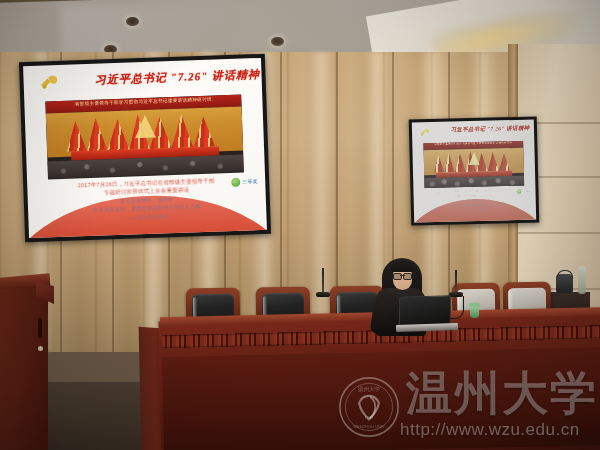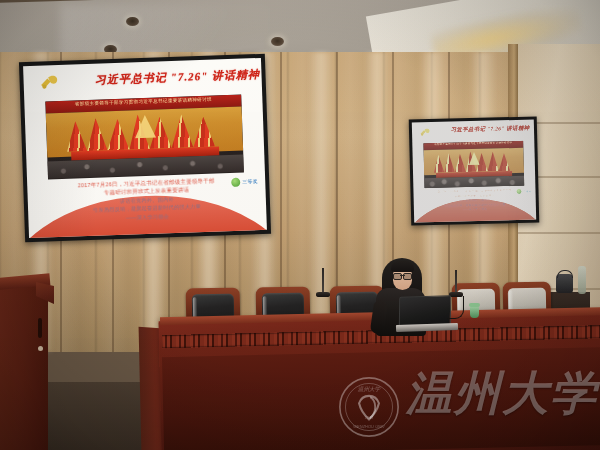--- a/index.html
+++ b/index.html
@@ -569,21 +569,20 @@
     z-index: 27;
   }
 
   
   .watermark {
     position: absolute;
     left: 334px; top: 372px;
     width: 262px; height: 76px;
     z-index: 60;
     pointer-events: none;
-    font-style: italic;
   }
   .wm-seal {
     position: absolute;
     left: 4px; top: 4px;
     width: 62px; height: 62px;
   }
   .wm-name {
     position: absolute;
     left: 72px; top: -2px;
     font-family: "DejaVu Sans", sans-serif;
@@ -808,15 +807,16 @@
     <svg class="wm-seal" viewBox="0 0 100 100">
       <circle cx="50" cy="50" r="47" fill="none" stroke="rgba(255,255,255,0.34)" stroke-width="2.6"></circle>
       <circle cx="50" cy="50" r="38" fill="none" stroke="rgba(255,255,255,0.26)" stroke-width="1.4"></circle>
       <path d="M34 44 q4 -12 16 -12 q12 0 16 12 q-3 14 -16 26 q-13 -12 -16 -26 z" fill="none" stroke="rgba(255,255,255,0.40)" stroke-width="3.4"></path>
       <path d="M52 34 q8 4 8 16 q0 12 -9 18" fill="none" stroke="rgba(255,255,255,0.38)" stroke-width="3"></path>
       <text x="50" y="24" font-size="9" fill="rgba(255,255,255,0.32)" text-anchor="middle" font-family="DejaVu Sans, sans-serif">温州大学</text>
       <text x="50" y="84" font-size="6.5" fill="rgba(255,255,255,0.28)" text-anchor="middle" font-family="Liberation Sans, sans-serif">WENZHOU UNIV</text>
       <text x="50" y="70" font-size="6" fill="rgba(255,255,255,0.26)" text-anchor="middle" font-family="Liberation Sans, sans-serif">1933</text>
     </svg>
     <div class="wm-name">温州大学</div>
+    <div class="wm-url">http://www.wzu.edu.cn</div>
   </div>
 
 </div>
 
 </body></html>

